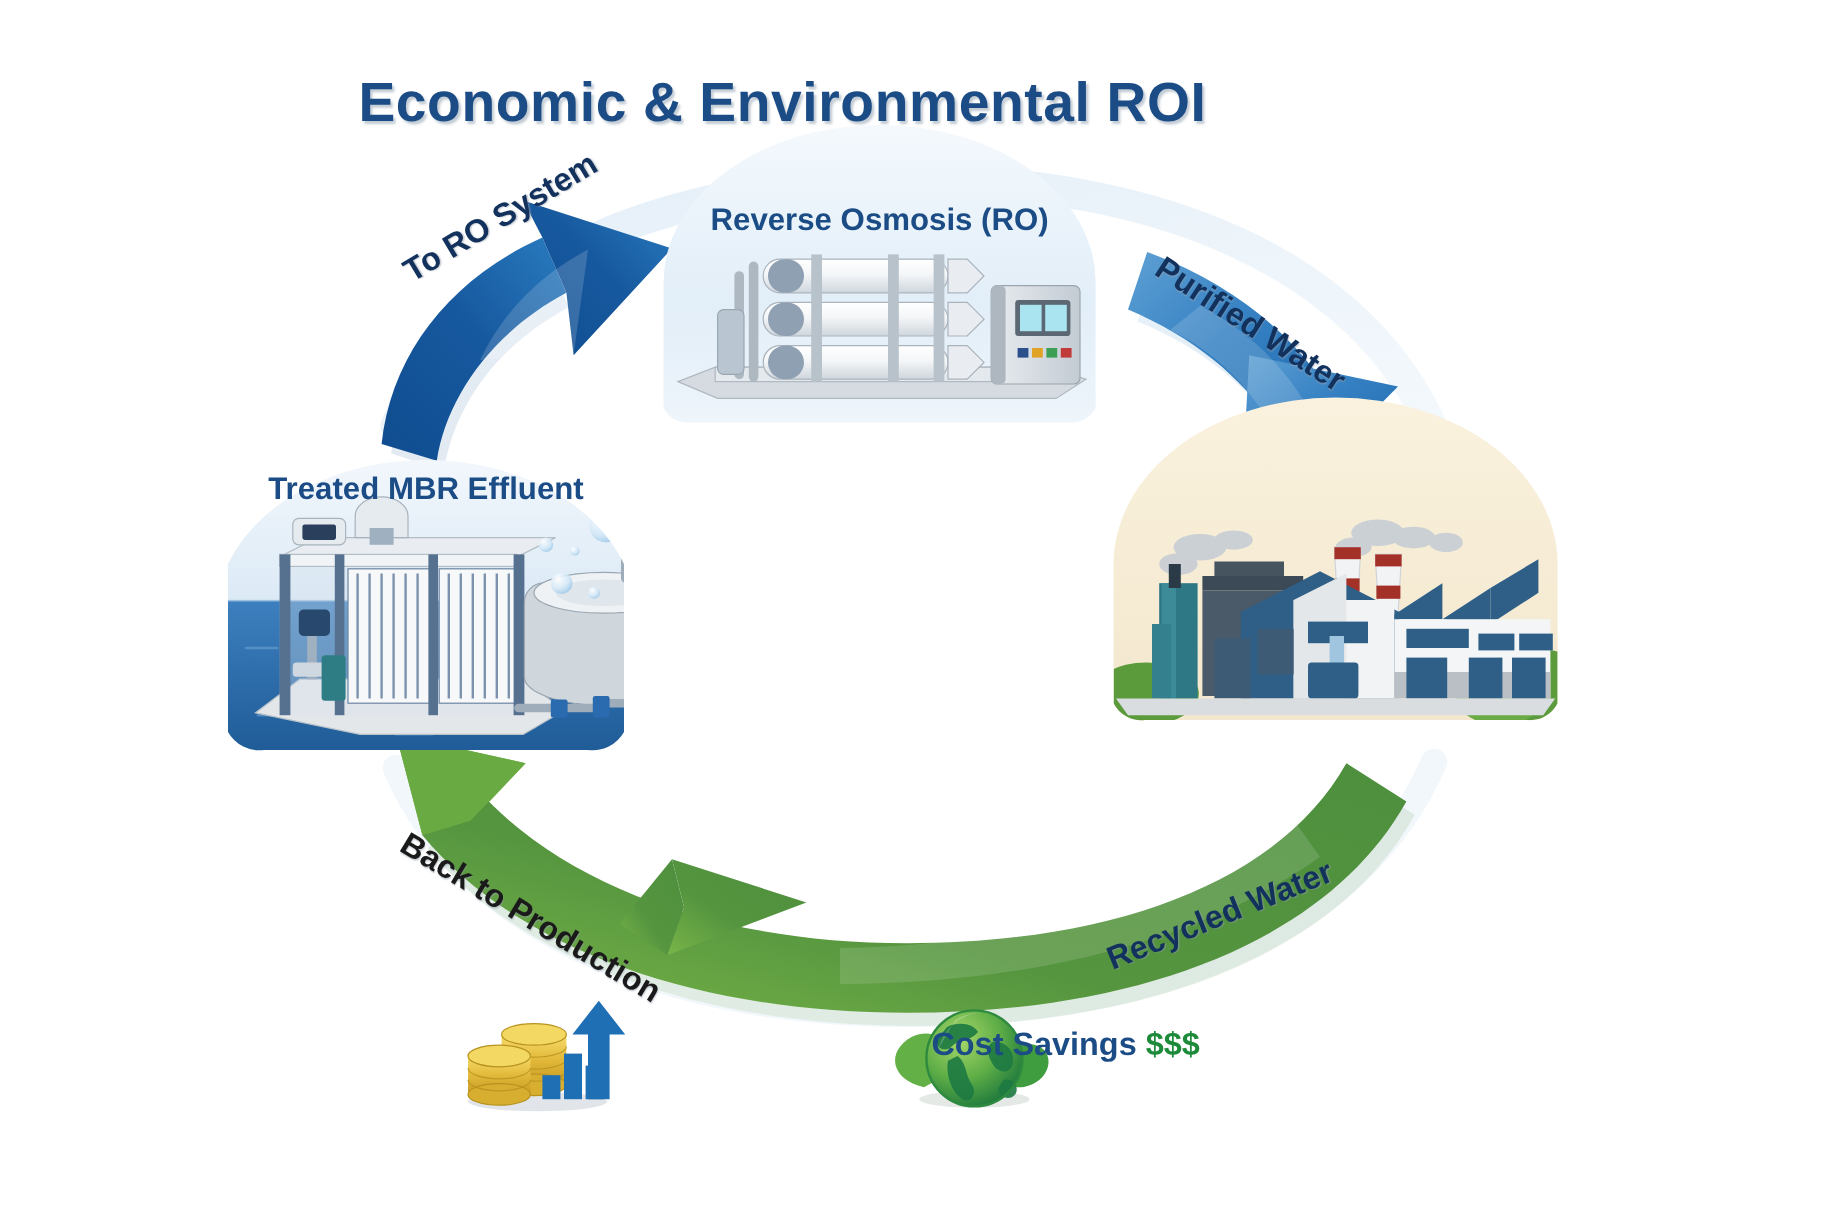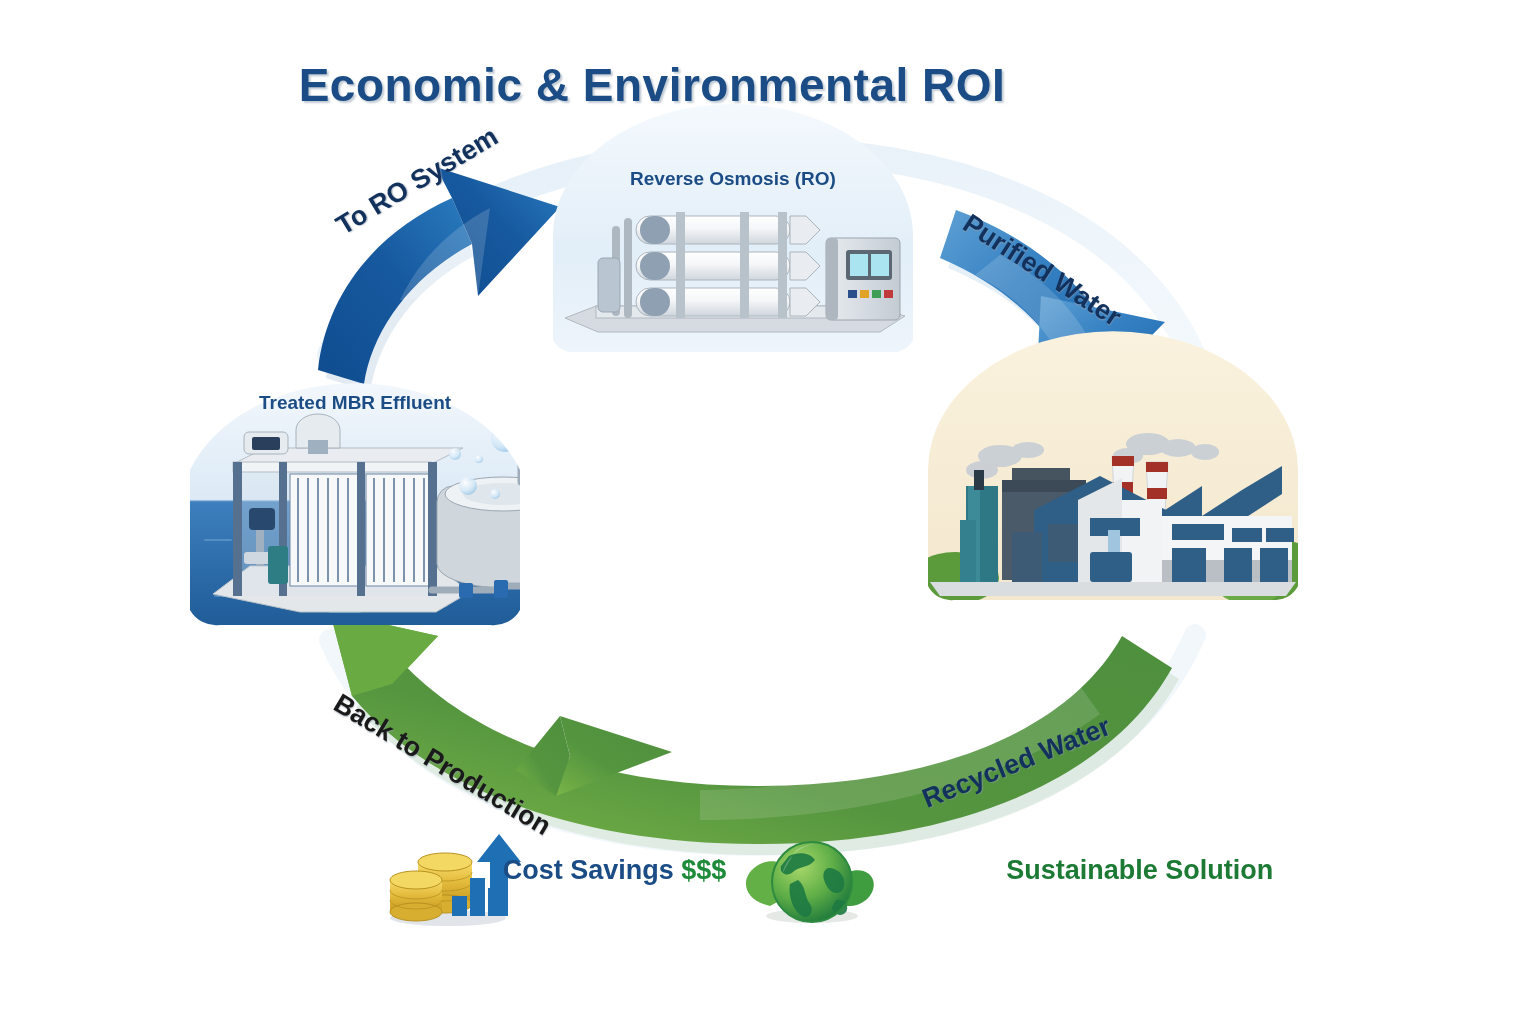--- a/index.html
+++ b/index.html
@@ -5,21 +5,21 @@
   html,body{margin:0;padding:0;background:#ffffff;}
   body{width:1536px;height:1024px;position:relative;overflow:hidden;
        font-family:"Liberation Sans","DejaVu Sans",sans-serif;}
   #stage{position:absolute;left:0;top:0;width:1536px;height:1024px;background:#fff;}
   svg.layer{position:absolute;left:0;top:0;width:1536px;height:1024px;}
   .ttl{position:absolute;left:0;top:58px;width:1304px;text-align:center;pointer-events:none;}
   .ttl span{display:inline-block;font-size:46px;font-weight:bold;color:#1b4c85;
             letter-spacing:.5px;text-shadow:2px 2px 2px rgba(120,140,160,.45);}
   .arclbl{position:absolute;font-size:27px;font-weight:bold;color:#12315c;white-space:nowrap;
           text-shadow:1px 1px 1px rgba(150,160,175,.5);}
-  .nodelbl{position:absolute;font-size:19px;font-weight:bold;color:#1b4c85;white-space:nowrap;
+  .nodelbl{position:absolute;font-size:26px;font-weight:bold;color:#1b4c85;white-space:nowrap;
            text-align:center;}
   .legend{position:absolute;left:0;top:855px;width:1536px;
           display:flex;justify-content:center;gap:80px;align-items:center;}
   .legitem{display:flex;align-items:center;gap:12px;}
   .legtxt{font-size:27px;font-weight:bold;color:#1b4c85;white-space:nowrap;}
   .legtxt em{font-style:normal;color:#1e8b3a;}
   .legtxt.green{color:#1d7a34;}
 </style>
 </head>
 <body>
@@ -408,19 +408,15 @@
   <div class="arclbl" style="left:331px;top:215px;transform:rotate(-31deg);transform-origin:left top;">To RO System</div>
   <div class="arclbl" style="left:974px;top:208px;transform:rotate(33deg);transform-origin:left top;">Purified Water</div>
   <div class="arclbl" style="left:918px;top:786px;transform:rotate(-22deg);transform-origin:left top;">Recycled Water</div>
   <div class="arclbl" style="left:344px;top:688px;transform:rotate(31deg);transform-origin:left top;color:#1a1a1a;">Back to Production</div>
 
   <div class="legend">
     <div class="legitem" style="margin-left:96px;">
       <span style="width:132px;display:inline-block;"></span>
       <span class="legtxt"><span>Cost Savings </span><em>$$$</em></span>
     </div>
-    <div class="legitem" style="margin-left:92px;">
-      <span style="width:96px;display:inline-block;"></span>
-      <span class="legtxt green">Sustainable Solution</span>
-    </div>
   </div>
 
 </div>
 
 </body></html>

